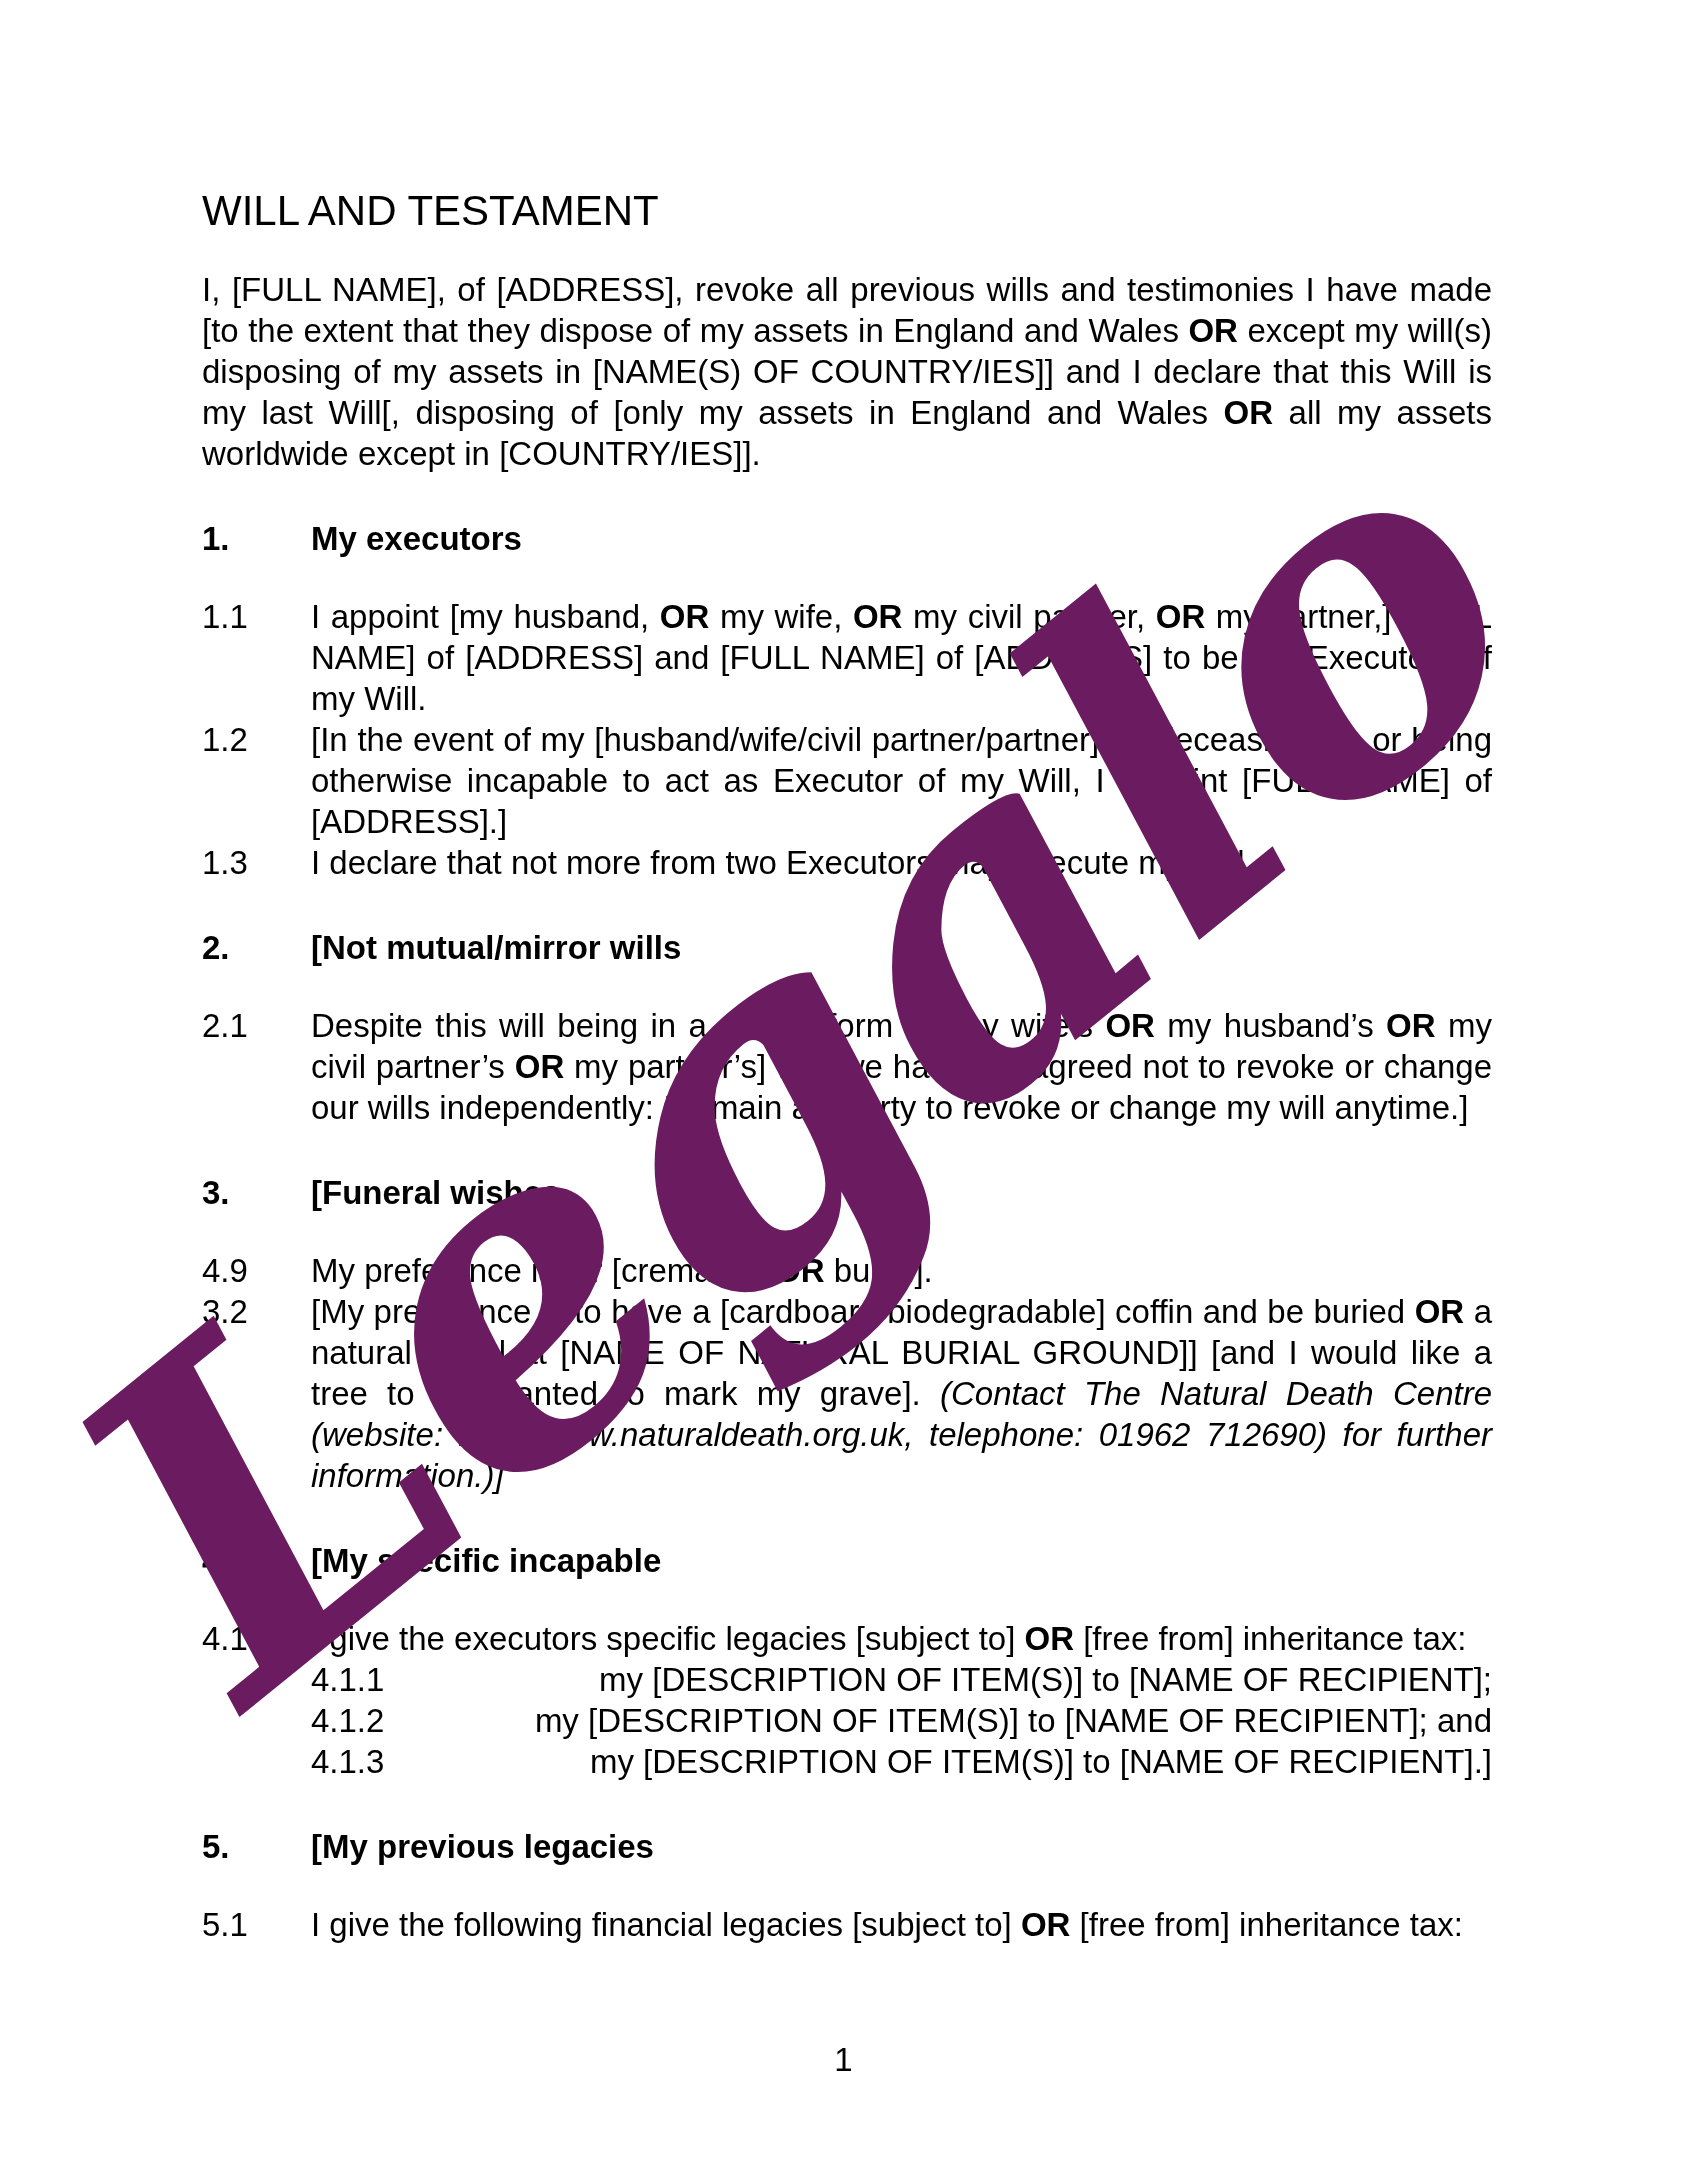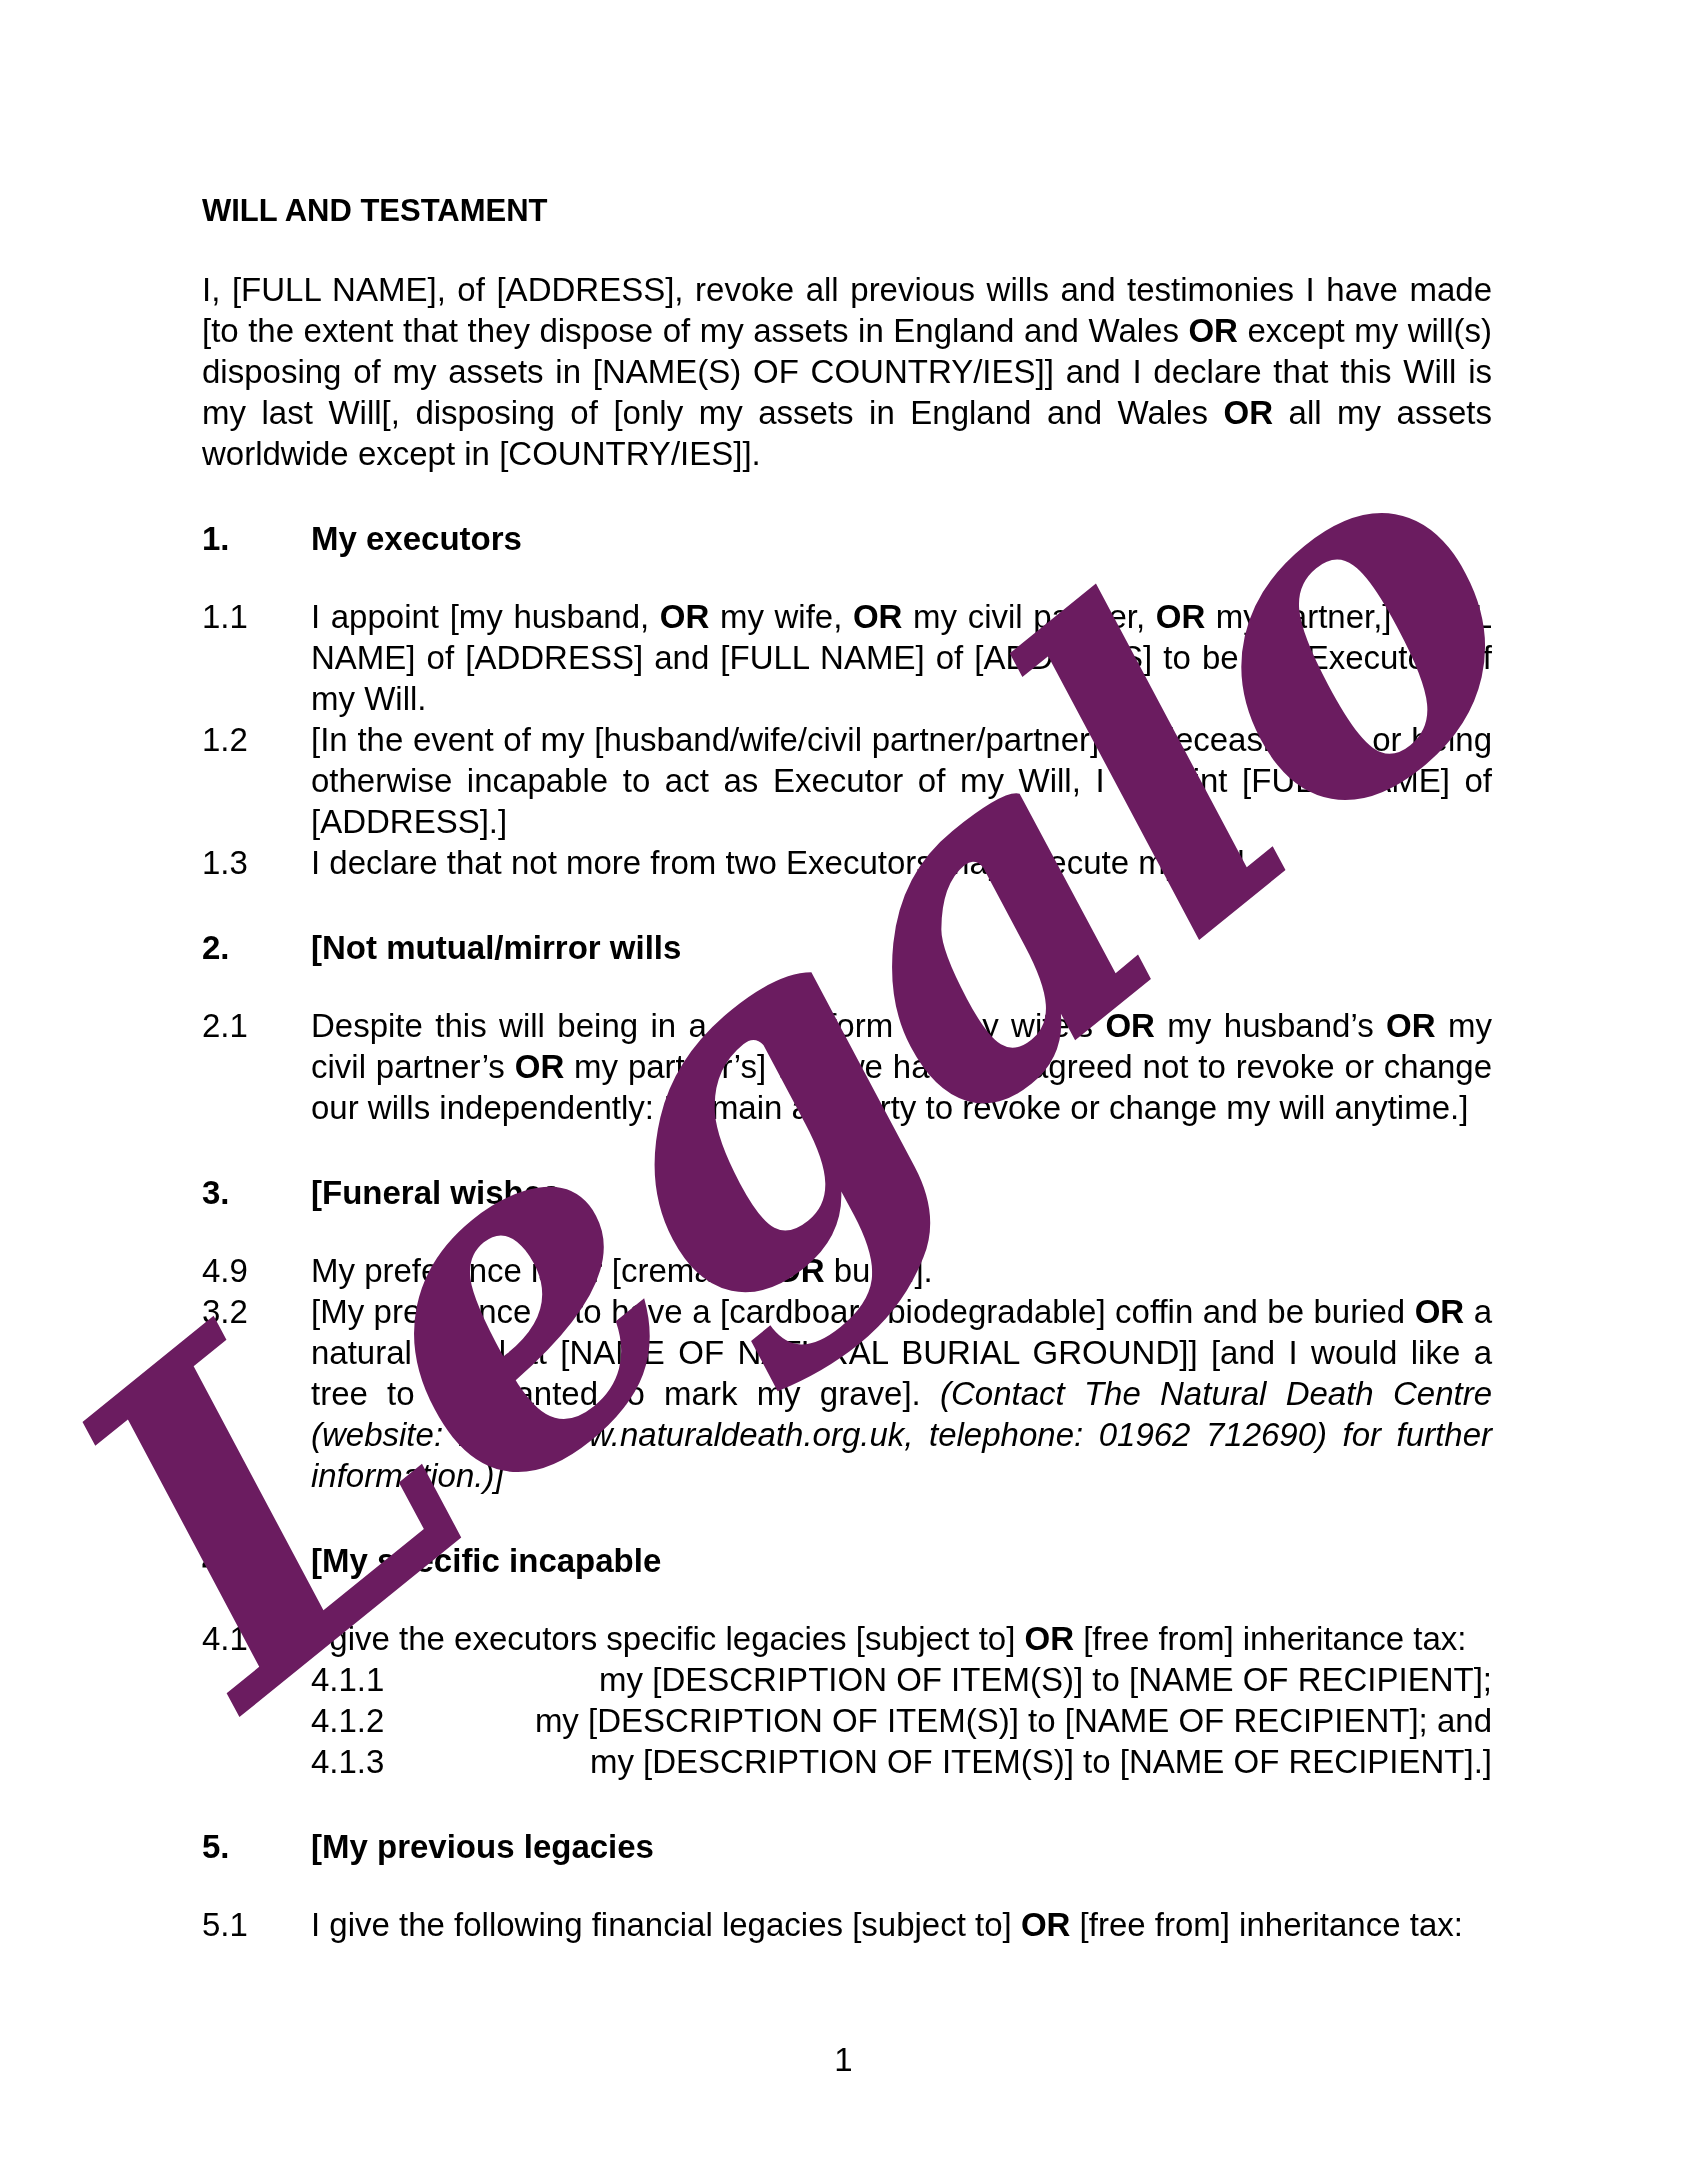--- a/index.html
+++ b/index.html
@@ -14,23 +14,23 @@
     color:#000000;
   }
   .content{
     position:absolute;
     left:202px;
     top:190px;
     width:1290px;
     z-index:1;
   }
   .title{
-    font-size:31px;
+    font-size:42px;
     line-height:41px;
-    font-weight:bold;
+    font-weight:normal;
     margin:0;
   }
   .para{
     margin:38px 0 0 0;
     text-align:justify;
   }
   .heading{
     position:relative;
     padding-left:109px;
     font-weight:bold;

